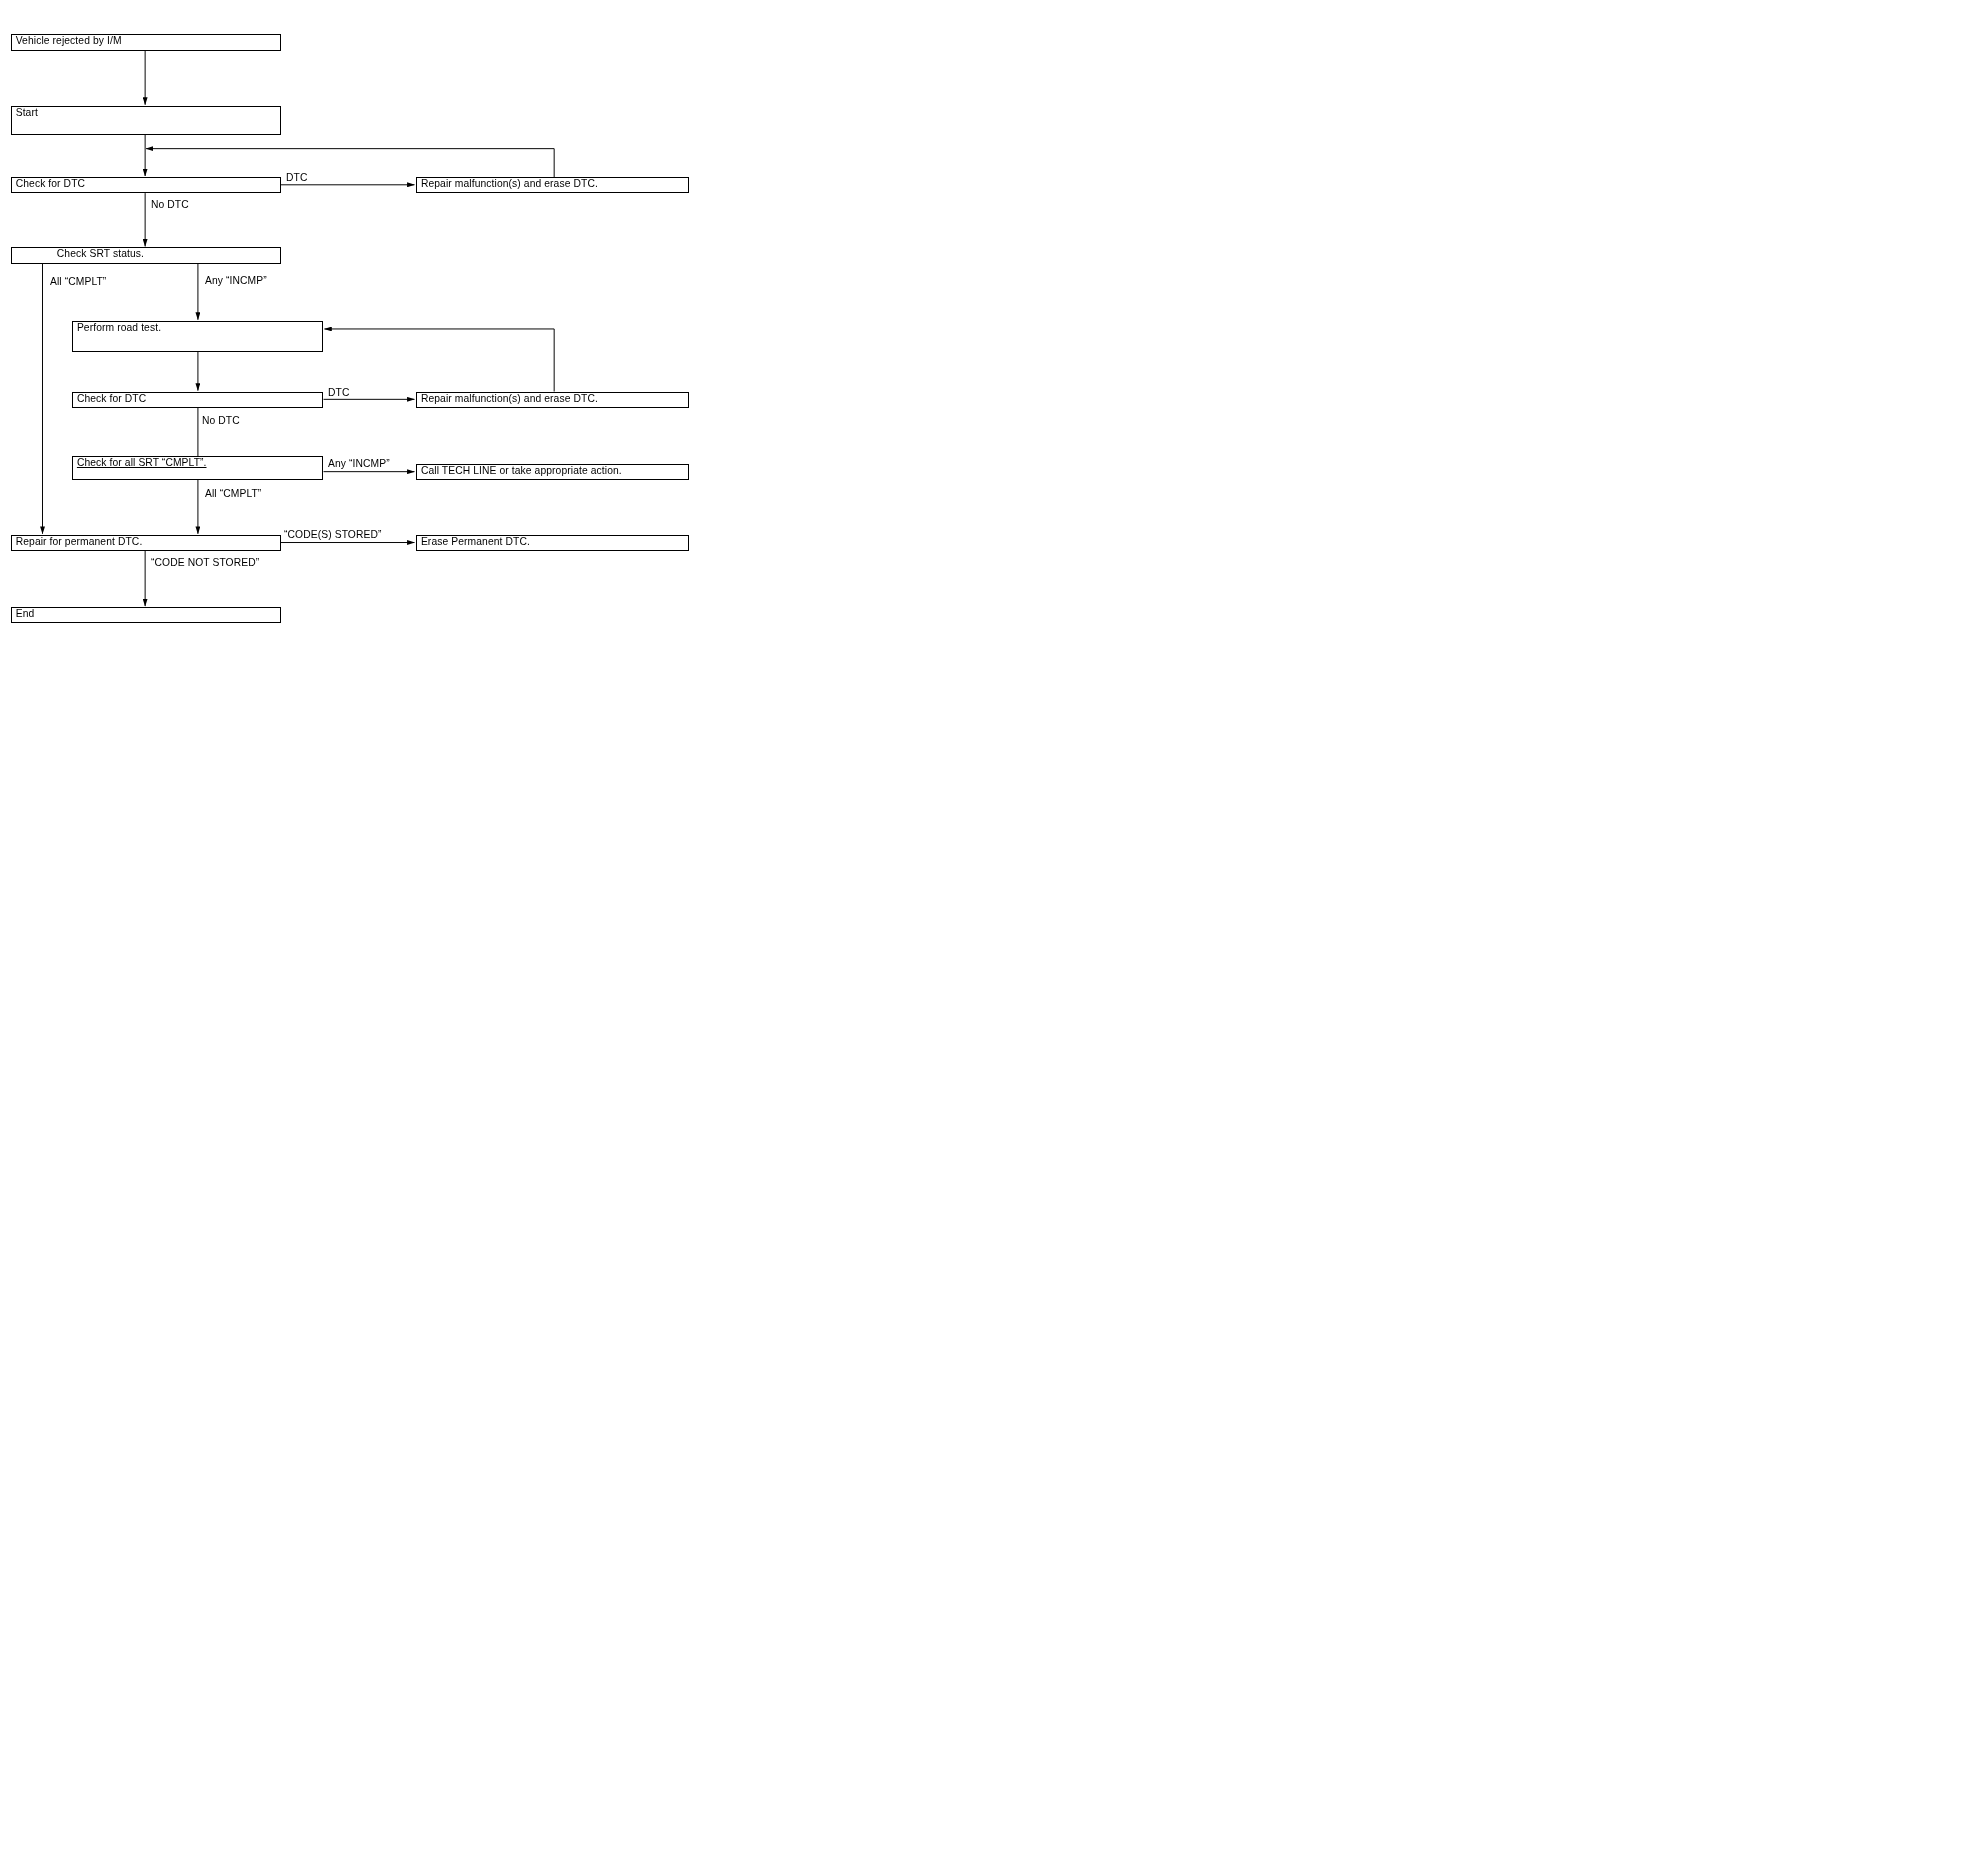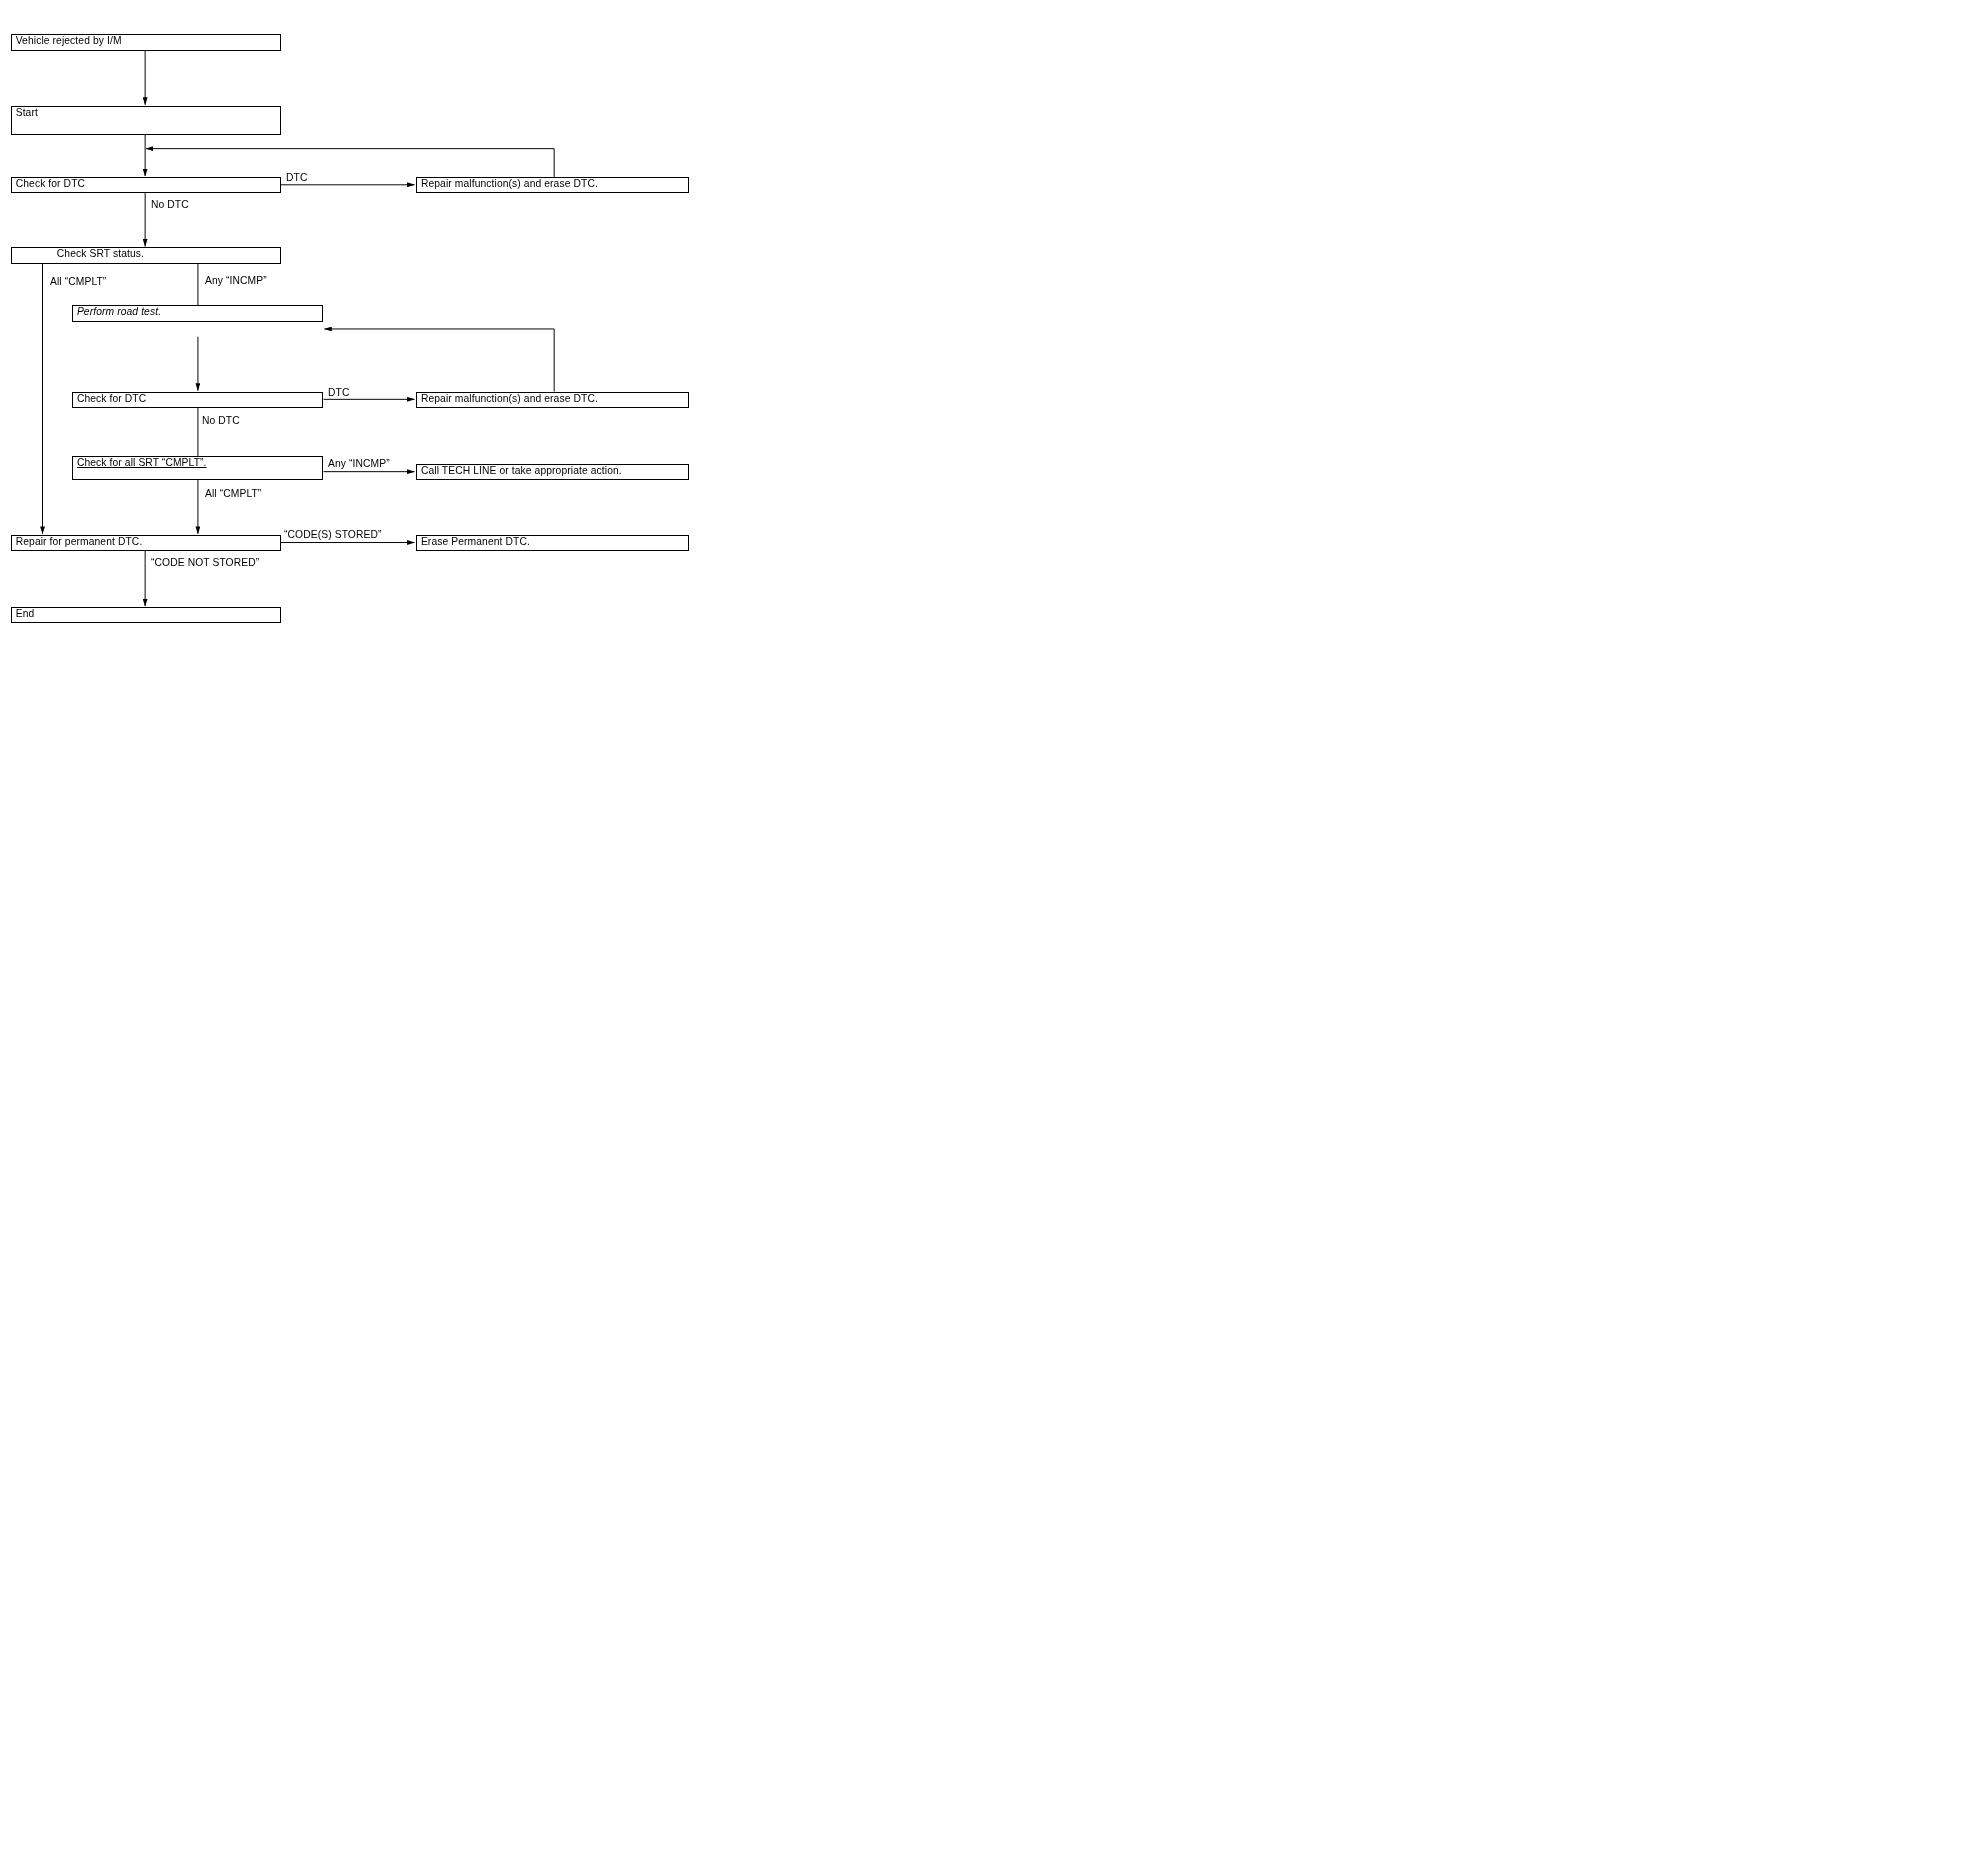--- a/index.html
+++ b/index.html
@@ -45,21 +45,21 @@
     white-space: nowrap;
     line-height: 1.1;
     z-index: 3;
   }
   
   #n-vehicle     { left: 10.8px;  top: 34px;   width: 270px; height: 16.6px; }
   #n-start       { left: 10.8px;  top: 106px;  width: 270px; height: 29px; }
   #n-checkdtc1   { left: 10.8px;  top: 177px;  width: 270px; height: 16px; }
   #n-repair1     { left: 416px; top: 177px;  width: 273px; height: 16px; }
   #n-checksrt    { left: 10.8px;  top: 247px;  width: 270px; height: 16.6px; padding-left: 45px; }
-  #n-roadtest    { left: 72px; top: 305px;  width: 251px; height: 17px; font-style: italic; }
+  #n-roadtest    { left: 72px; top: 321px;  width: 251px; height: 31px; }
   #n-checkdtc2   { left: 72px; top: 392px;  width: 251px; height: 16px; }
   #n-repair2     { left: 416px; top: 392px;  width: 273px; height: 16px; }
   #n-checkallsrt { left: 72px; top: 456px;  width: 251px; height: 24px; text-decoration: underline; }
   #n-techline    { left: 416px; top: 464px;  width: 273px; height: 16px; }
   #n-checkperm   { left: 10.8px;  top: 535px; width: 270px; height: 16px; }
   #n-erase       { left: 416px; top: 535px; width: 273px; height: 16px; }
   #n-end         { left: 10.8px;  top: 607px; width: 270px; height: 16px; }
   
   #l-dtc1          { left: 286px; top: 172px; }
   #l-nodtc1        { left: 151px; top: 199px; }

